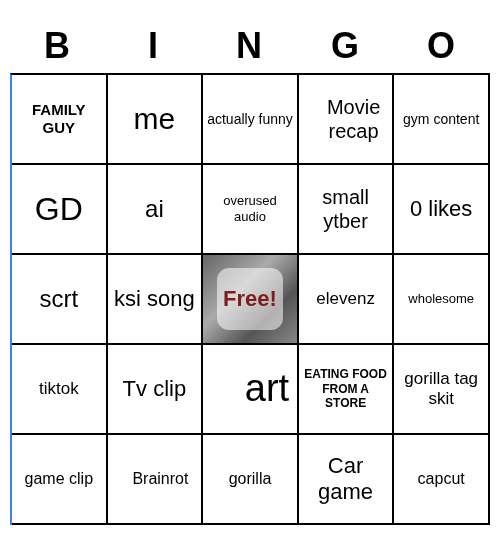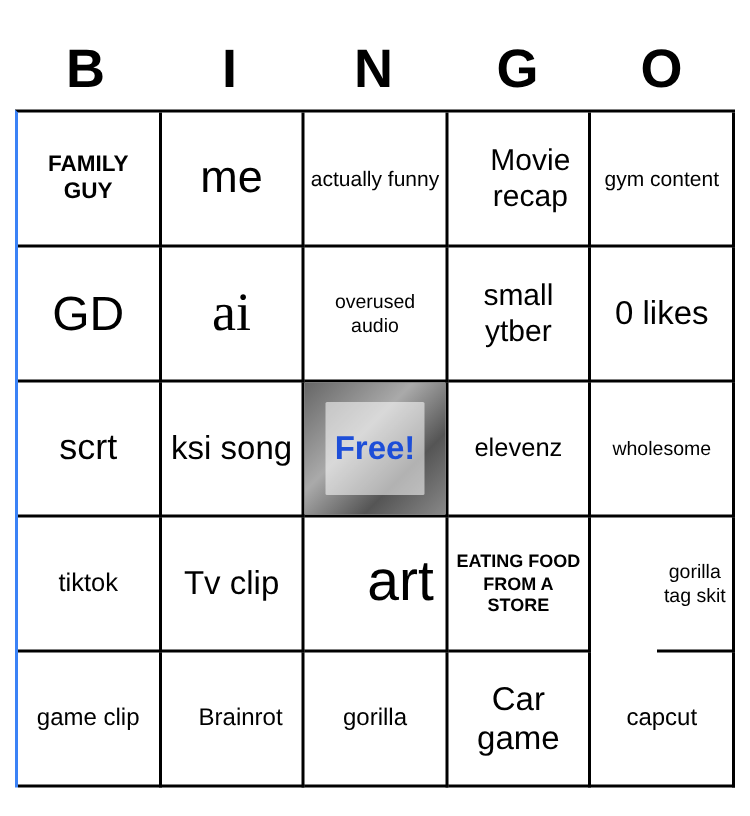--- a/index.html
+++ b/index.html
@@ -63,24 +63,24 @@
     .cell.free-cell {
       padding: 0;
       overflow: hidden;
     }
 
     .free-label {
       position: relative;
       z-index: 2;
       font-size: 22px;
       font-weight: bold;
-      color: #1d4ed8;
+      color: #7f1d1d;
       background: rgba(255,255,255,0.55);
       padding: 18px 6px;
-      border-radius: 1px;
+      border-radius: 12px;
     }
 
     
     .photo-sim {
       width: 100%;
       height: 100%;
       position: absolute;
       top: 0; left: 0;
       background: linear-gradient(135deg, #666 0%, #aaa 40%, #555 70%, #888 100%);
     }
@@ -98,39 +98,39 @@
   </div>
   <div class="bingo-grid">
 
     <div class="cell" style="font-size:15px; font-weight:bold;">FAMILY GUY</div>
     <div class="cell" style="font-size:30px;">me</div>
     <div class="cell" style="font-size:14px;">actually funny</div>
     <div class="cell" style="font-size:20px;padding-left:20px;">Movie recap</div>
     <div class="cell" style="font-size:14px;">gym content</div>
 
     <div class="cell" style="font-size:32px;">GD</div>
-    <div class="cell" style="font-size:36px;font-family:Liberation Serif, serif;">ai</div>
+    <div class="cell" style="font-size:24px;">ai</div>
     <div class="cell" style="font-size:13px;">overused audio</div>
     <div class="cell" style="font-size:20px;">small ytber</div>
     <div class="cell" style="font-size:22px;">0 likes</div>
 
     <div class="cell" style="font-size:24px;">scrt</div>
     <div class="cell" style="font-size:22px;">ksi song</div>
     <div class="cell free-cell" style="font-size:22px; font-weight:bold;">
       <div class="photo-sim"></div>
       <span class="free-label">Free!</span>
     </div>
     <div class="cell" style="font-size:17px;">elevenz</div>
     <div class="cell" style="font-size:13px;">wholesome</div>
 
     <div class="cell" style="font-size:17px;">tiktok</div>
     <div class="cell" style="font-size:22px;">Tv clip</div>
     <div class="cell" style="font-size:38px; font-weight:normal;padding-left:38px;">art</div>
     <div class="cell" style="font-size:12px; font-weight:bold;">EATING FOOD FROM A STORE</div>
-    <div class="cell" style="font-size:13px;margin-left:44px;">gorilla tag skit</div>
+    <div class="cell" style="font-size:17px;">gorilla tag skit</div>
 
     <div class="cell" style="font-size:16px;">game clip</div>
     <div class="cell" style="font-size:16px;padding-left:16px;">Brainrot</div>
     <div class="cell" style="font-size:16px;">gorilla</div>
     <div class="cell" style="font-size:22px;">Car game</div>
     <div class="cell" style="font-size:16px;">capcut</div>
   </div>
 </div>
 
 </body></html>

